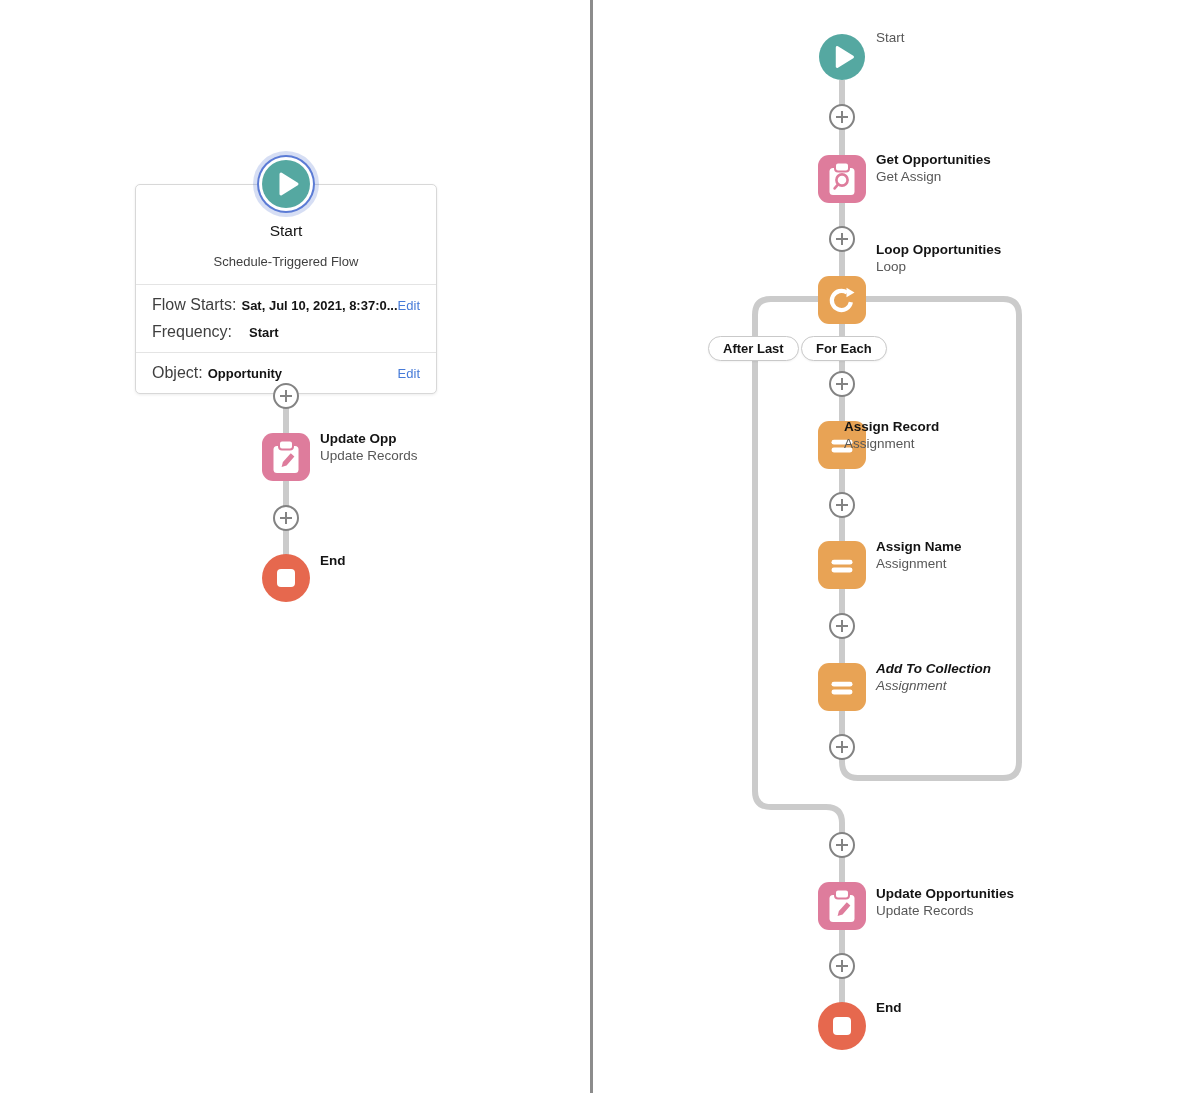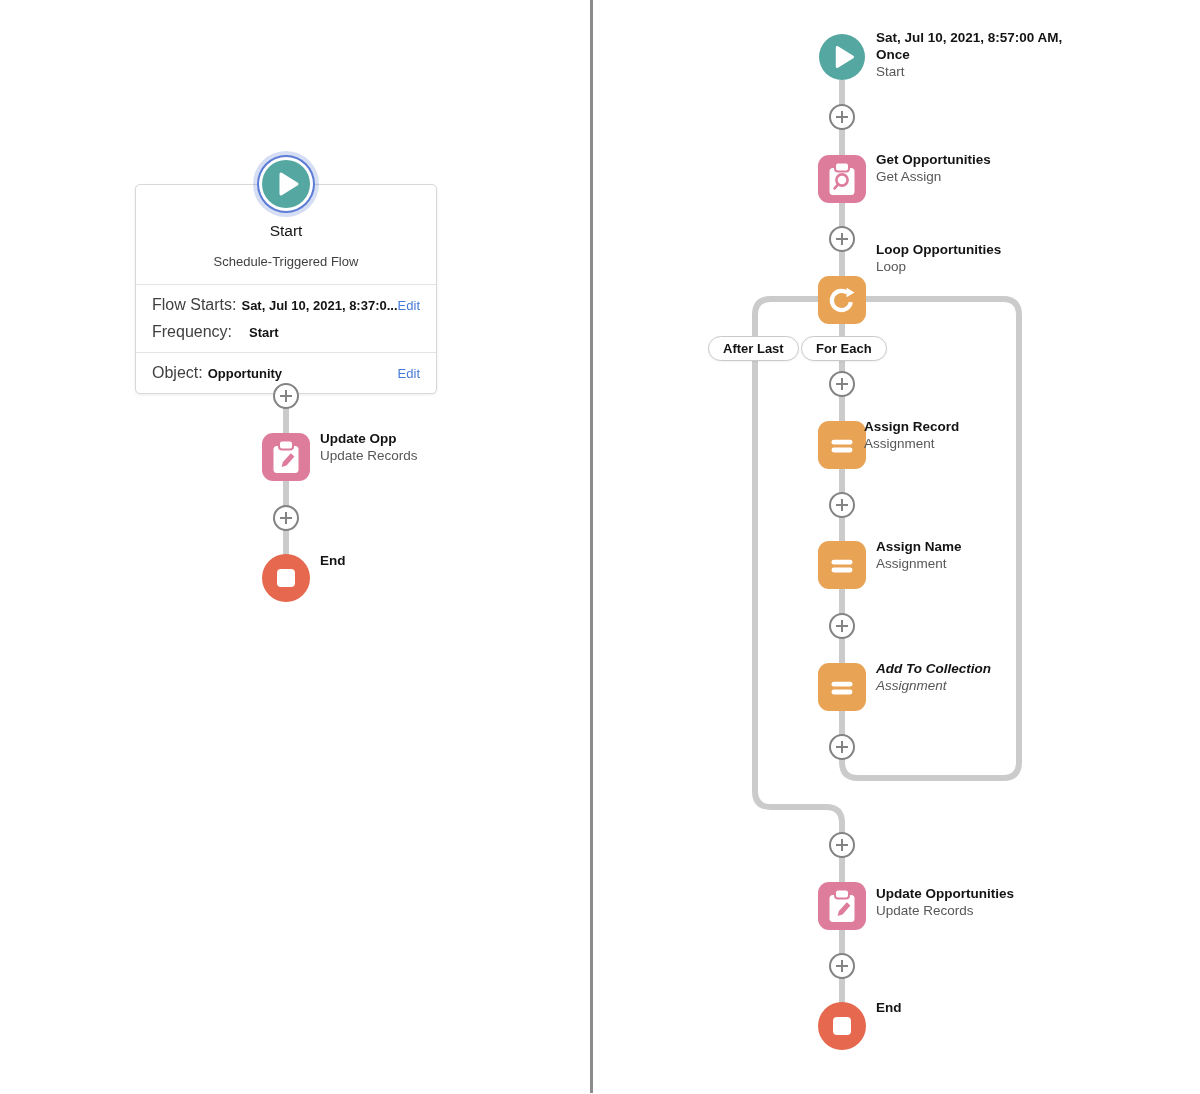--- a/index.html
+++ b/index.html
@@ -138,21 +138,20 @@
 <div class="abs node-label" style="left:320px;top:552px;">
   <div class="t">End</div>
 </div>
 
 <div class="abs play-circle circle" style="left:819px;top:34px;width:46px;height:46px;">
   <svg viewBox="0 0 48 48">
     <polygon class="wfill" points="19,14 35,24 19,34" stroke="#fff" stroke-width="3" stroke-linejoin="round"></polygon>
   </svg>
 </div>
 <div class="abs node-label" style="left:876px;top:29px;width:198px;">
-  <div class="t">Sat, Jul 10, 2021, 8:57:00 AM, Once</div>
   <div class="s">Start</div>
 </div>
 
 <div class="abs plus" style="left:829px;top:104px;"></div>
 
 <div class="abs node-icon icon-pink" style="left:818px;top:155px;">
   <svg viewBox="0 0 48 48">
     <rect class="wfill" x="11.5" y="13" width="25" height="27" rx="3.5"></rect>
     <rect class="wfill pink-stroke" x="17" y="7.5" width="14" height="9" rx="3" stroke-width="2"></rect>
     <circle class="pink-stroke" cx="24" cy="25" r="5.6" fill="none" stroke-width="2.6"></circle>
@@ -181,21 +180,21 @@
 <div class="abs pill" style="left:801px;top:336px;">For Each</div>
 
 <div class="abs plus" style="left:829px;top:371px;"></div>
 
 <div class="abs node-icon icon-orange" style="left:818px;top:421px;">
   <svg viewBox="0 0 48 48">
     <rect class="wfill" x="13.5" y="18.8" width="21" height="4.8" rx="2.4"></rect>
     <rect class="wfill" x="13.5" y="26.6" width="21" height="4.8" rx="2.4"></rect>
   </svg>
 </div>
-<div class="abs node-label" style="left:864px;top:418px;">
+<div class="abs node-label" style="left:844px;top:418px;">
   <div class="t">Assign Record</div>
   <div class="s">Assignment</div>
 </div>
 
 <div class="abs plus" style="left:829px;top:492px;"></div>
 
 <div class="abs node-icon icon-orange" style="left:818px;top:541px;">
   <svg viewBox="0 0 48 48">
     <rect class="wfill" x="13.5" y="18.8" width="21" height="4.8" rx="2.4"></rect>
     <rect class="wfill" x="13.5" y="26.6" width="21" height="4.8" rx="2.4"></rect>

